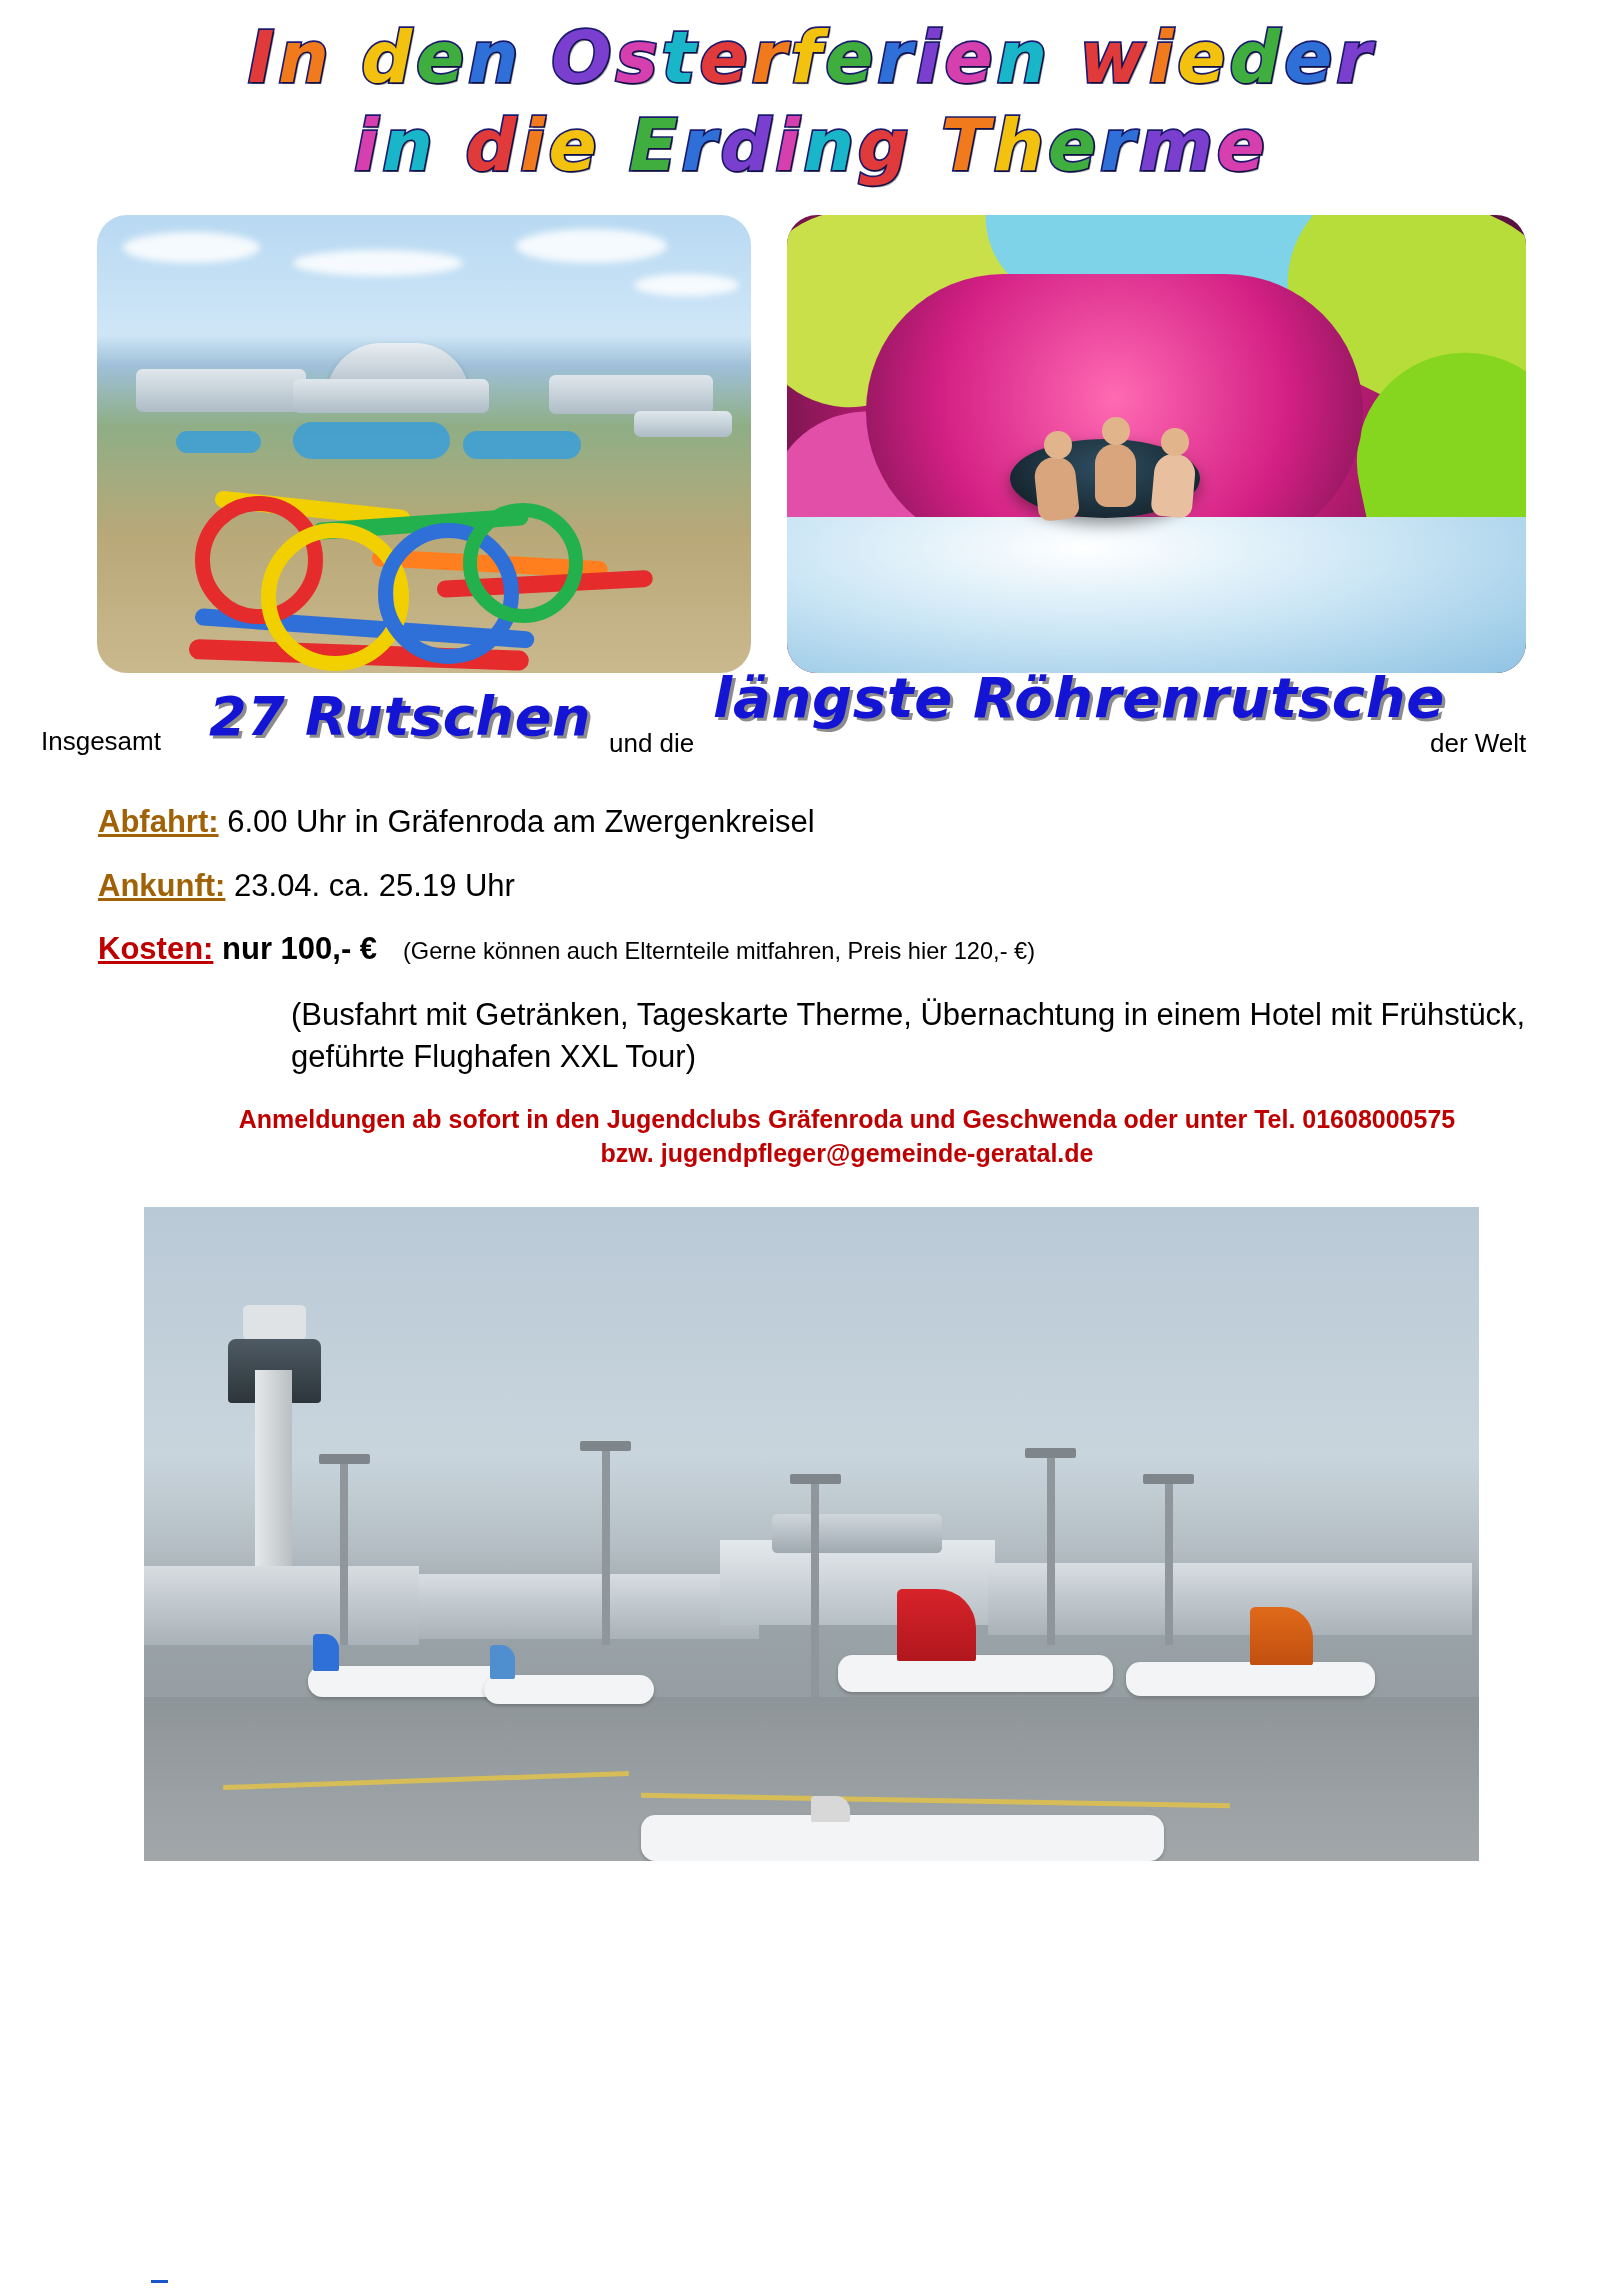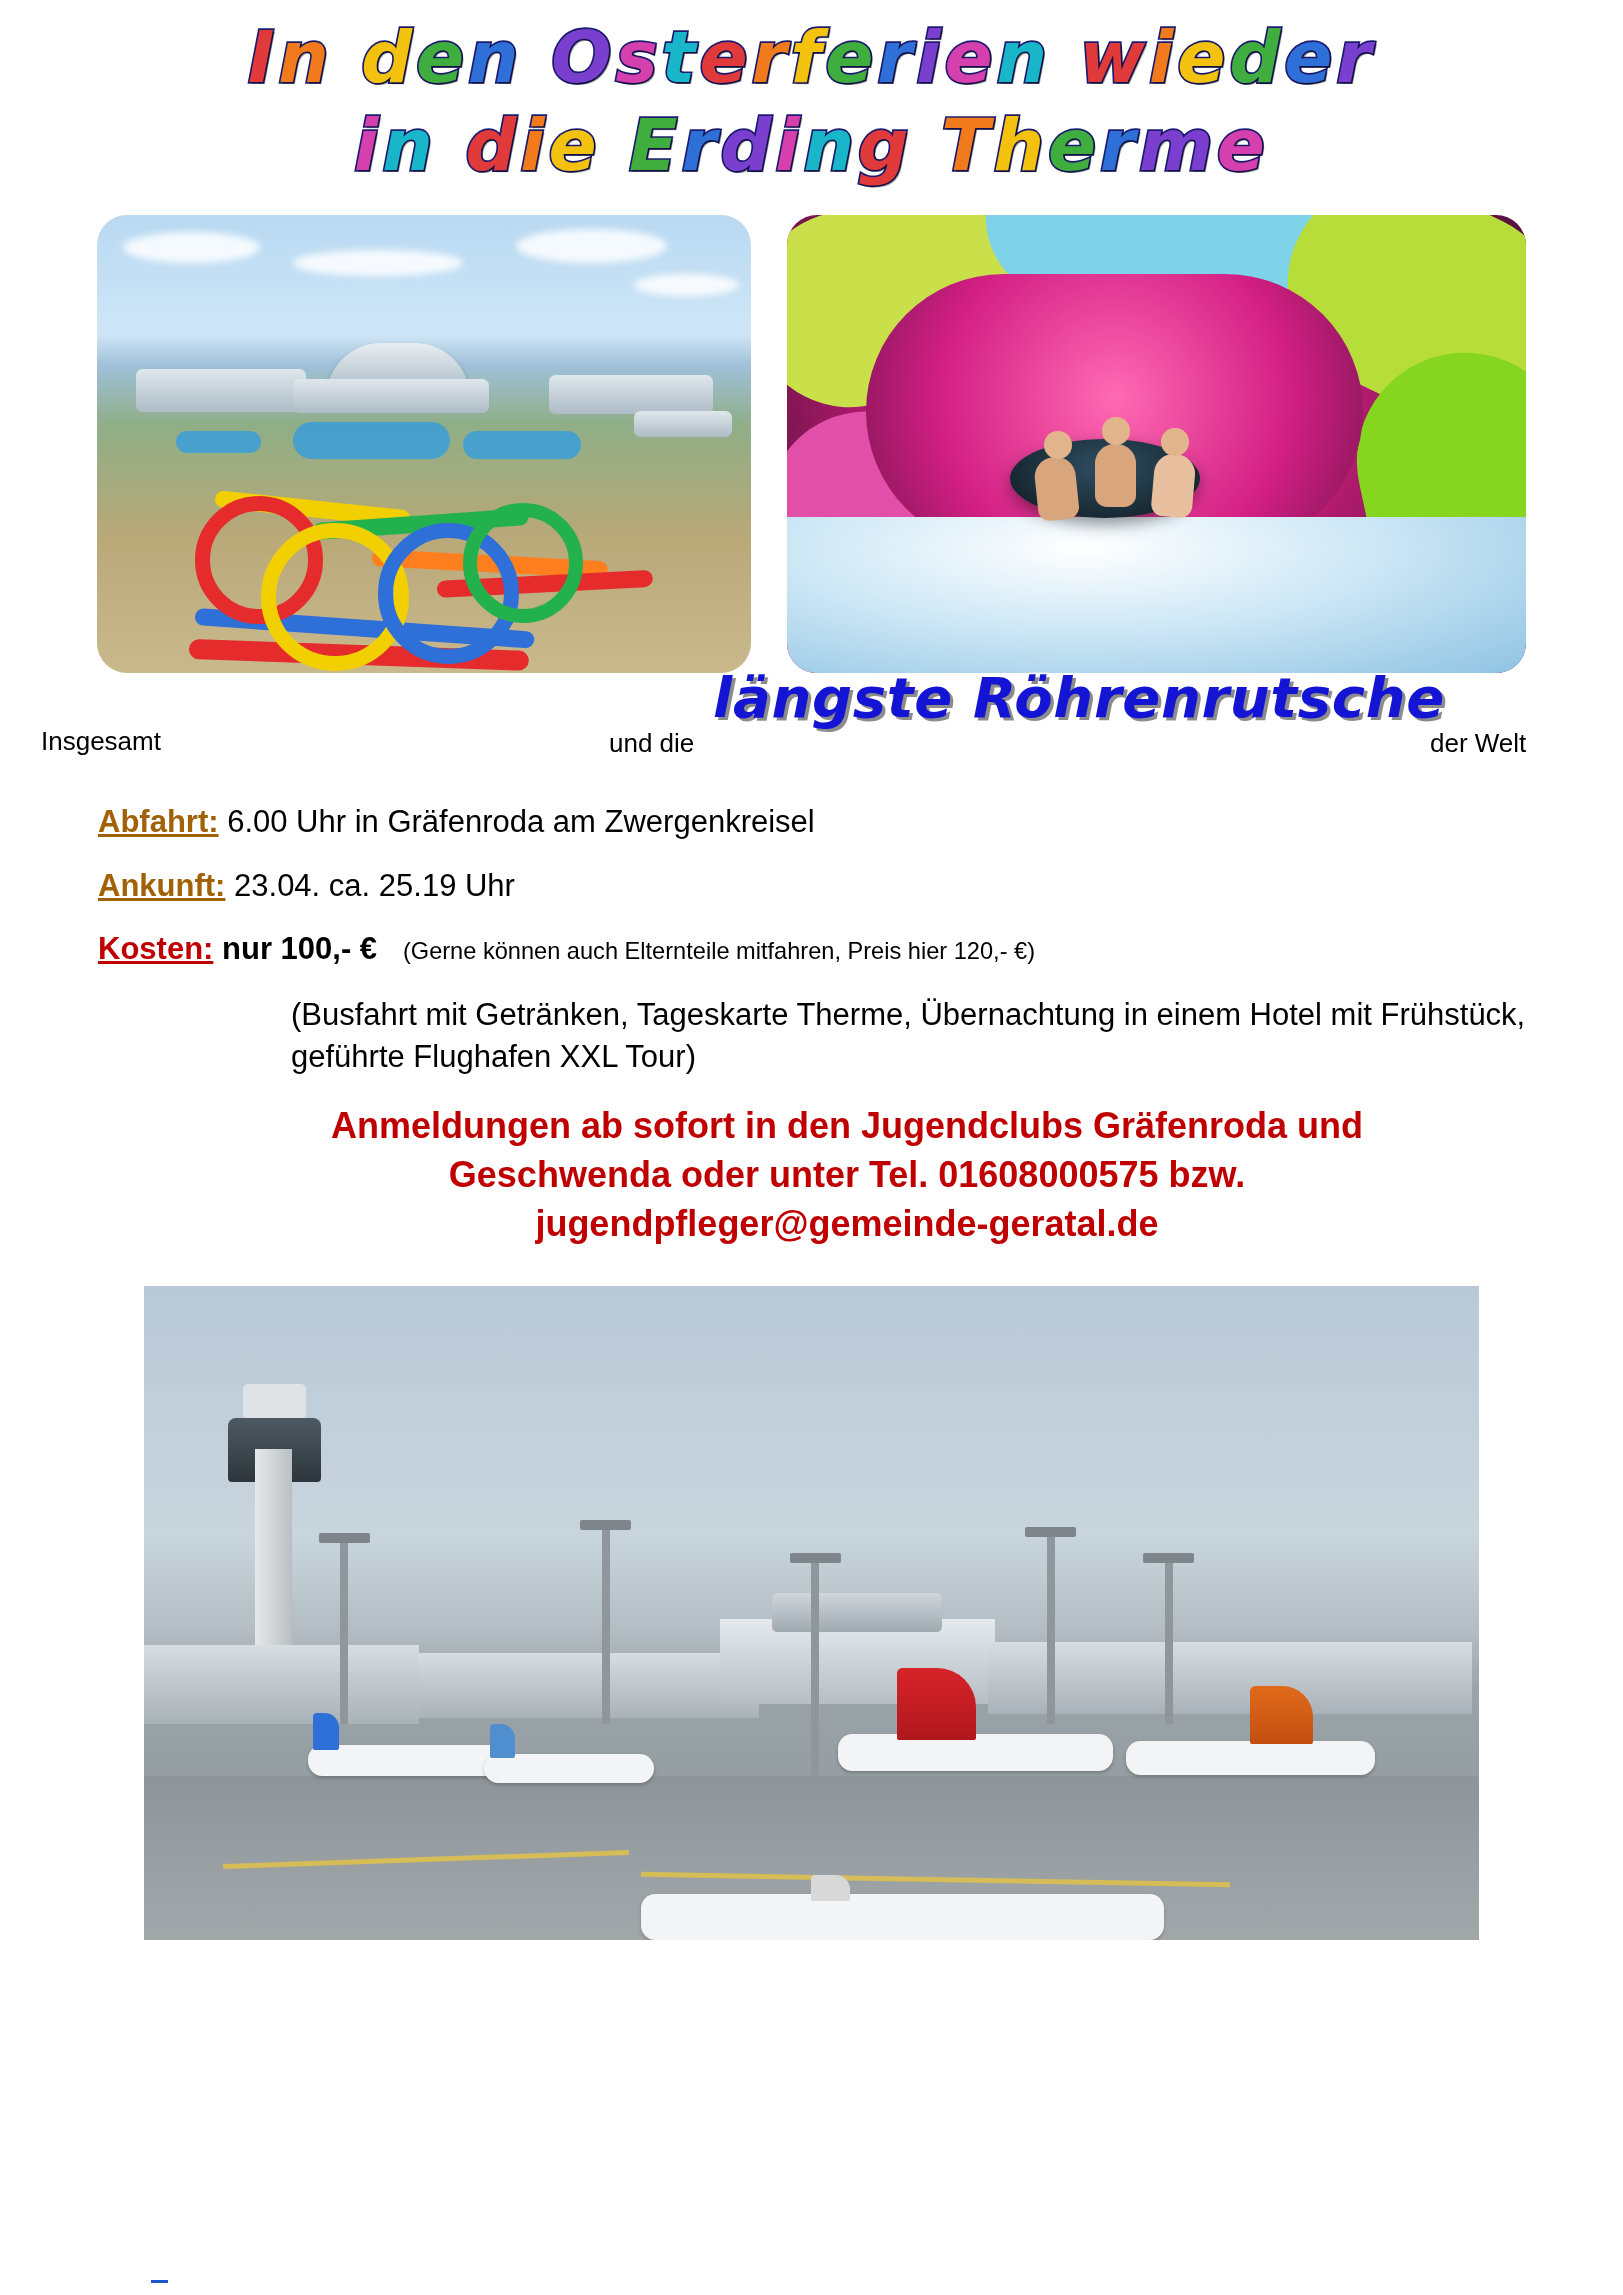--- a/index.html
+++ b/index.html
@@ -197,21 +197,21 @@
     font-size: 31px;
     line-height: 1.34;
     margin-left: 193px;
     margin-top: 8px;
     margin-bottom: 25px;
     max-width: 1296px;
   }
   .anmeldung {
     color: #c00000;
     font-weight: bold;
-    font-size: 36px;
+    font-size: 25px;
     line-height: 1.36;
     text-align: center;
     margin: 17px 79px 0 131px;
   }
 
   
   .airport-wrap {
     margin-top: 37px;
     text-align: center;
   }
@@ -346,20 +346,21 @@
       <div class="rider-head" style="left:315px; top:202px;"></div>
       <div class="rider" style="left:366px; top:239px; background:#e8c0a0; transform:rotate(5deg);"></div>
       <div class="rider-head" style="left:374px; top:213px;"></div>
     </div>
   </div>
 
 </div>
 
 <div class="slogan">
   <span class="plain" id="slogan-insgesamt">Insgesamt</span>
+  <span class="fancy" id="slogan-27">27 Rutschen</span>
   <span class="plain" id="slogan-unddie">und die</span>
   <span class="fancy" id="slogan-long">längste Röhrenrutsche</span>
   <span class="plain" id="slogan-derwelt">der Welt</span>
 </div>
 
 <div class="details">
 
 
   <div class="row">
     <span class="lbl lbl-blue">Abfahrt:</span>

